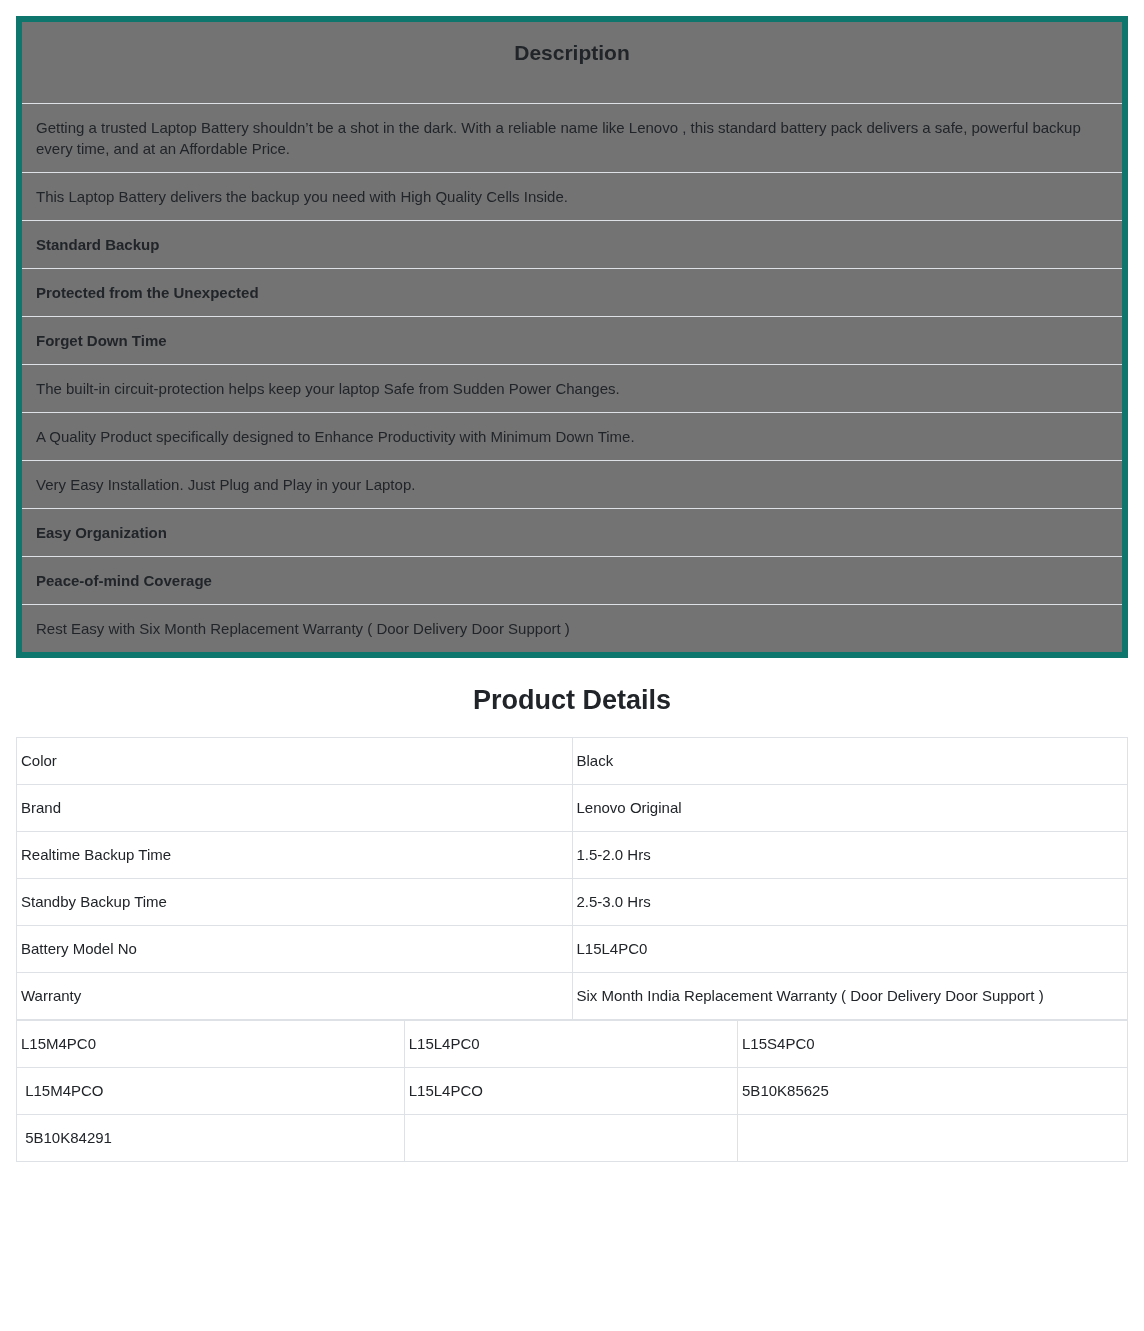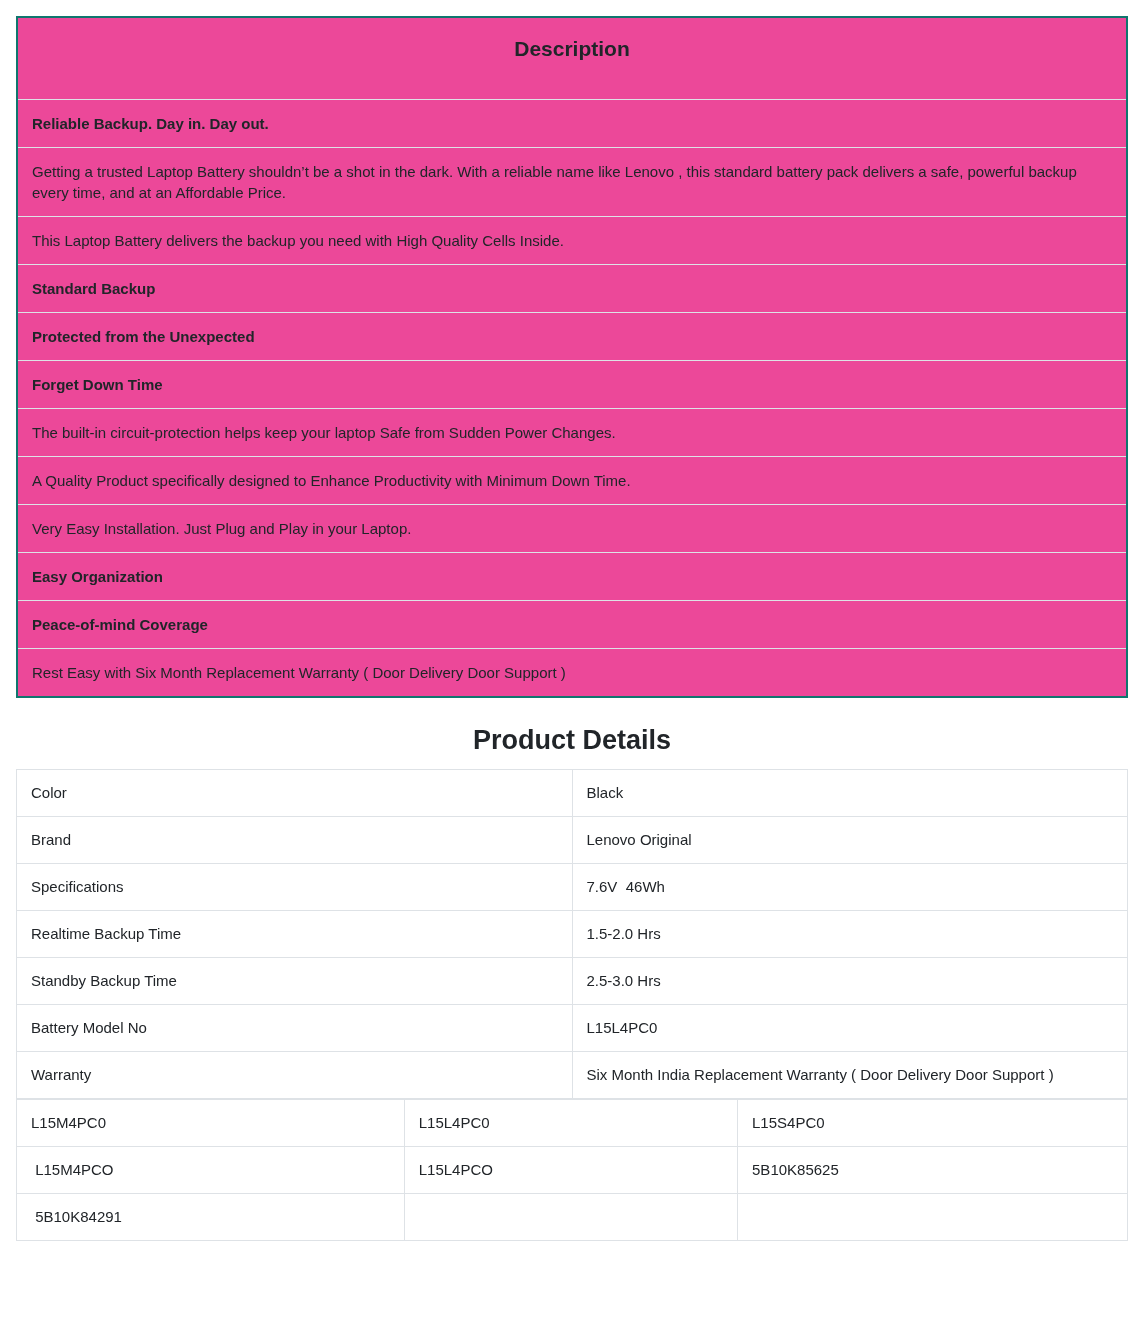--- a/index.html
+++ b/index.html
@@ -9,22 +9,22 @@
     color: #212529;
   }
   .page {
     width: 1144px;
     padding: 16px;
     background: #ffffff;
   }
 
   
   .desc-table {
-    border: 2px solid #0f766e;
-    background: #ec4899;
+    border: 6px solid #0f766e;
+    background: #737373;
   }
   .desc-header {
     height: 82px;
     padding: 16px 10px 0 10px;
     text-align: center;
     font-size: 21px;
     font-weight: 700;
     line-height: 30px;
     border-bottom: 1px solid #dee2e6;
     color: #212529;
@@ -37,21 +37,21 @@
   }
   .desc-row:last-child { border-bottom: none; }
   .desc-row.bold { font-weight: 700; }
 
   
   .section-heading {
     text-align: center;
     color: #212529;
   }
   .heading-bold {
-    margin: 27px 0 14px 0;
+    margin: 27px 0 22px 0;
     font-size: 27px;
     font-weight: 700;
     line-height: 30px;
   }
   .heading-normal {
     margin: 29px 0 15px 0;
     font-size: 27px;
     font-weight: 400;
     line-height: 30px;
   }
@@ -59,39 +59,38 @@
   
   table {
     width: 100%;
     border-collapse: collapse;
     table-layout: fixed;
   }
   td {
     border: 1px solid #dee2e6;
     font-size: 15px;
     line-height: 20px;
-    padding: 13px 14px;
+    padding: 13px 4px;
     vertical-align: middle;
     white-space: pre-wrap;
     color: #212529;
   }
   .details-table td.label-cell { width: 50%; }
   .details-table td.value-cell { width: 50%; }
   .compat-table td.c1 { width: 34.9%; }
   .compat-table td.c2 { width: 30%; }
   .compat-table td.c3 { width: 35.1%; }
 </style>
 </head>
 <body>
 
 <div class="page">
 
   <section class="desc-table">
     <div class="desc-header">Description</div>
-    <div class="desc-row bold">Reliable Backup. Day in. Day out.</div>
     <div class="desc-row">Getting a trusted Laptop Battery shouldn’t be a shot in the dark. With a reliable name like Lenovo , this standard battery pack delivers a safe, powerful backup every time, and at an Affordable Price.</div>
     <div class="desc-row">This Laptop Battery delivers the backup you need with High Quality Cells Inside.</div>
     <div class="desc-row bold">Standard Backup</div>
     <div class="desc-row bold">Protected from the Unexpected</div>
     <div class="desc-row bold">Forget Down Time</div>
     <div class="desc-row">The built-in circuit-protection helps keep your laptop Safe from Sudden Power Changes.</div>
     <div class="desc-row">A Quality Product specifically designed to Enhance Productivity with Minimum Down Time.</div>
     <div class="desc-row">Very Easy Installation. Just Plug and Play in your Laptop.</div>
     <div class="desc-row bold">Easy Organization</div>
     <div class="desc-row bold">Peace-of-mind Coverage</div>
@@ -102,24 +101,20 @@
 
   <table class="details-table">
     <tbody>
       <tr>
         <td class="label-cell">Color</td>
         <td class="value-cell">Black</td>
       </tr>
       <tr>
         <td class="label-cell">Brand</td>
         <td class="value-cell">Lenovo Original</td>
-      </tr>
-      <tr>
-        <td class="label-cell">Specifications</td>
-        <td class="value-cell">7.6V  46Wh</td>
       </tr>
       <tr>
         <td class="label-cell">Realtime Backup Time</td>
         <td class="value-cell">1.5-2.0 Hrs</td>
       </tr>
       <tr>
         <td class="label-cell">Standby Backup Time</td>
         <td class="value-cell">2.5-3.0 Hrs</td>
       </tr>
       <tr>

